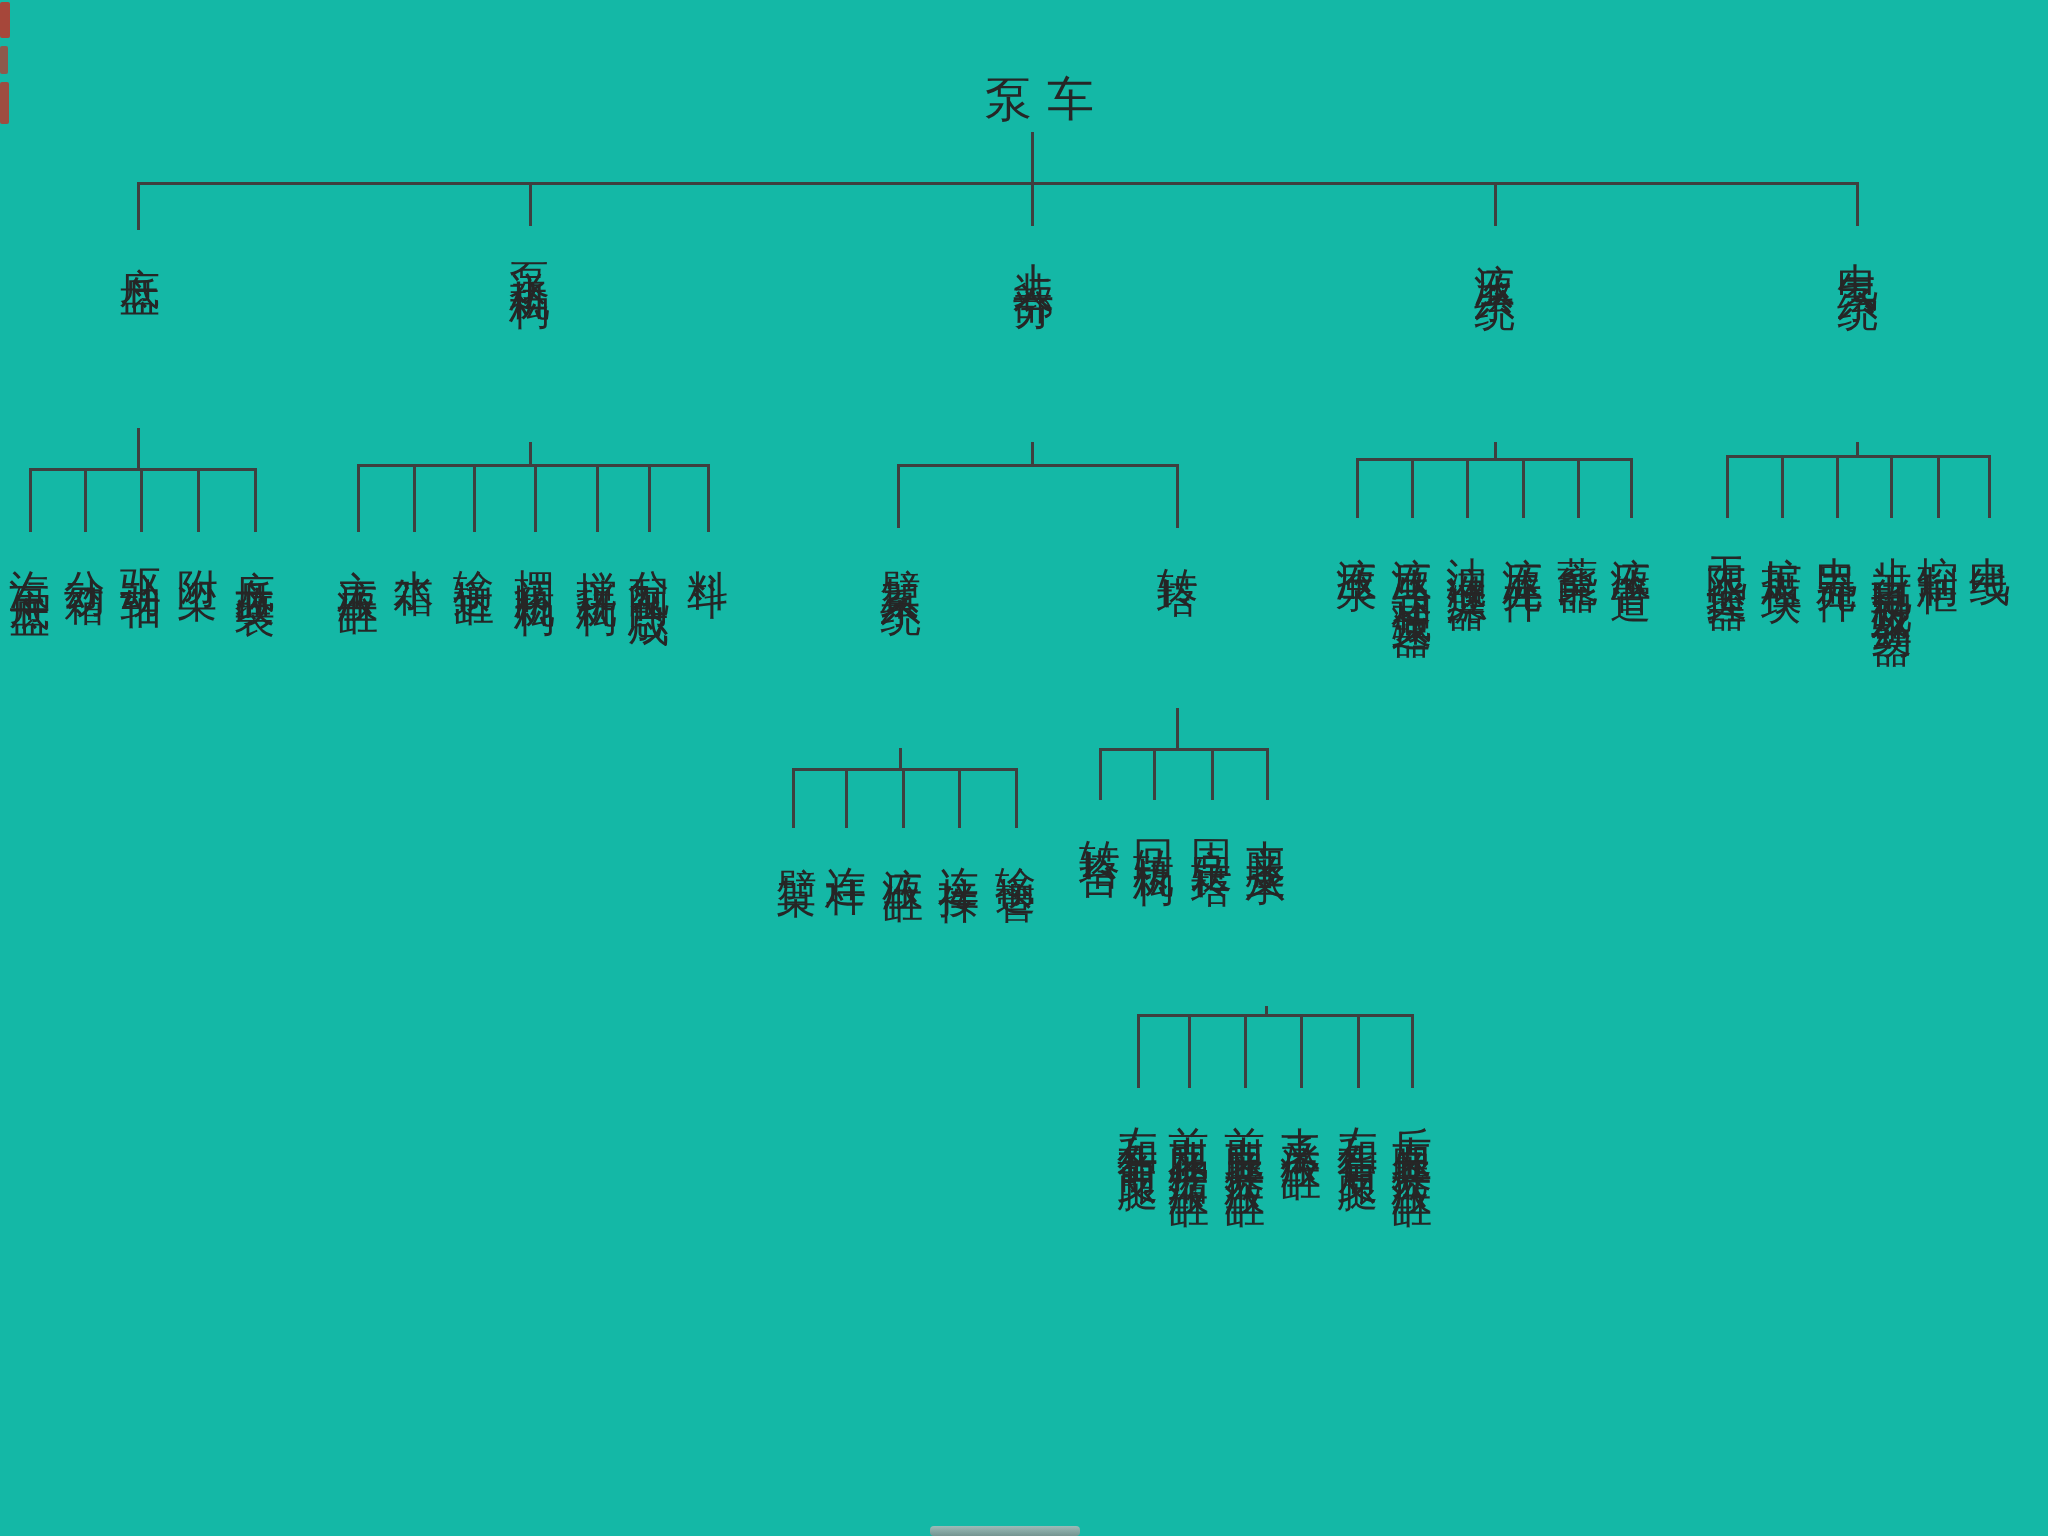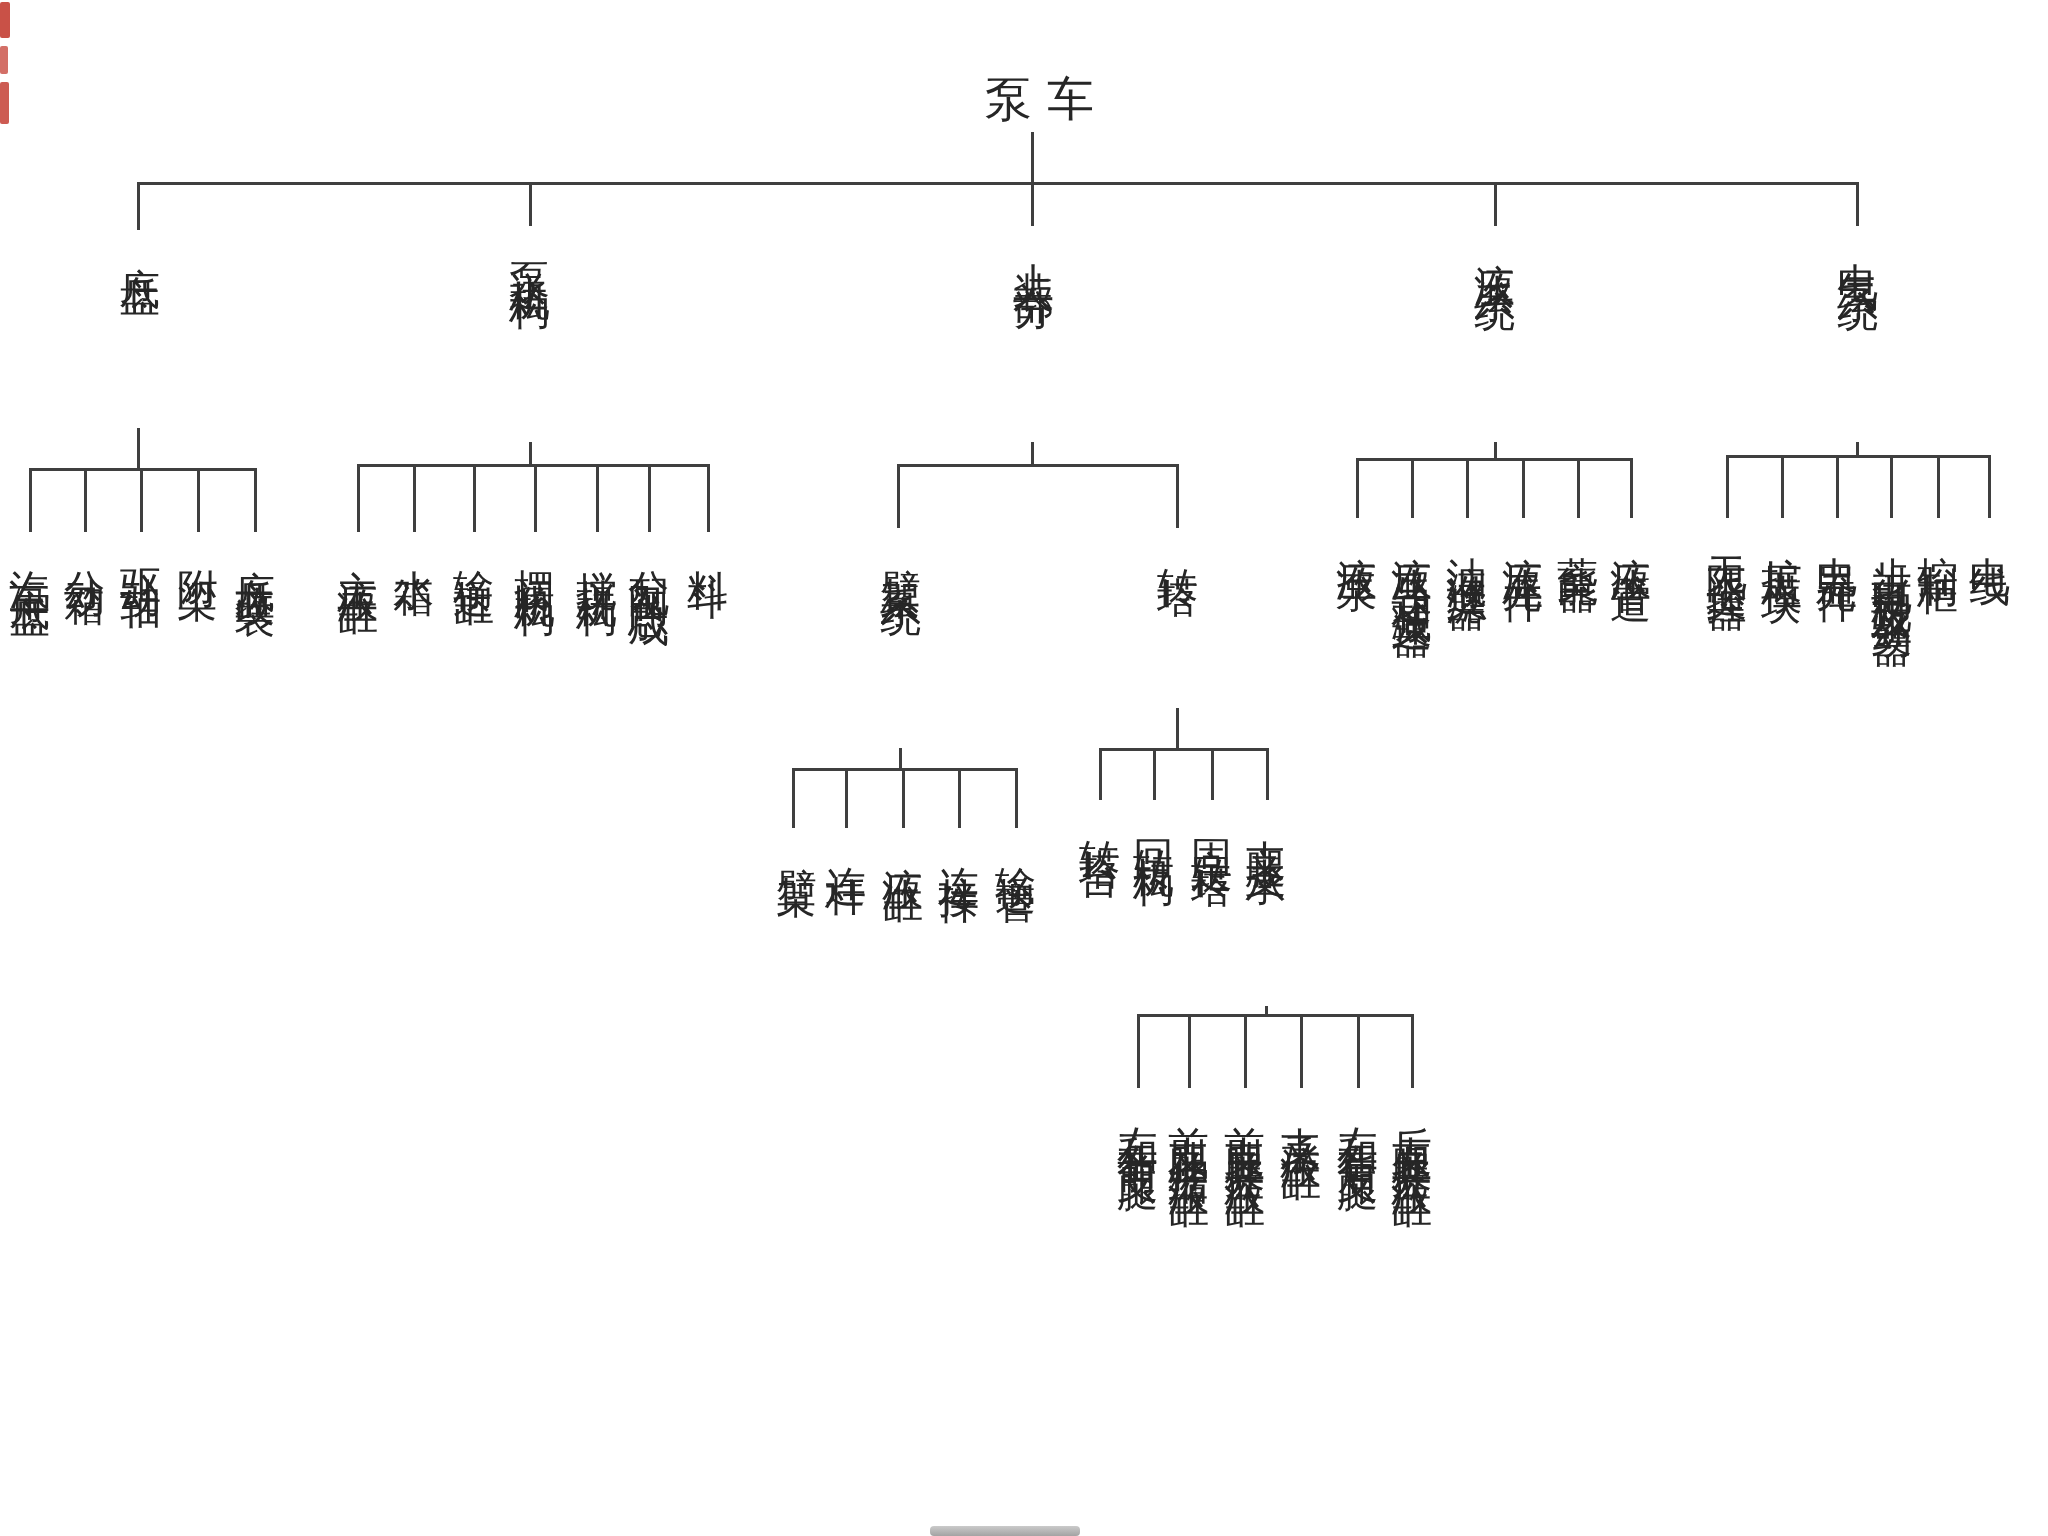--- a/index.html
+++ b/index.html
@@ -1,16 +1,16 @@
 <!DOCTYPE html>
 <html><head>
 <meta charset="utf-8">
 <style>
   html,body{margin:0;padding:0;background:#e8e8e6;}
-  .page{position:relative;width:2048px;height:1536px;background:#ffffff;overflow:hidden;
+  .page{position:relative;width:2048px;height:1536px;background:#14b8a6;overflow:hidden;
         font-family:"Liberation Serif","DejaVu Serif",serif;}
   .hlabel{position:absolute;font-size:47px;letter-spacing:15px;line-height:1;color:#262626;white-space:nowrap;}
   .vlabel{position:absolute;writing-mode:vertical-rl;text-orientation:upright;
           font-size:41px;line-height:42px;letter-spacing:9px;color:#262626;white-space:nowrap;}
   .vl{position:absolute;width:3px;background:#3f3f3f;}
   .hl{position:absolute;height:3px;background:#3f3f3f;}
   .redmark{position:absolute;background:#c03227;border-radius:2px;}
   .smudge{position:absolute;left:930px;top:1526px;width:150px;height:10px;border-radius:4px;
           background:linear-gradient(180deg,#bdbdbd,#8c8c8c);opacity:.8;}
 </style>

